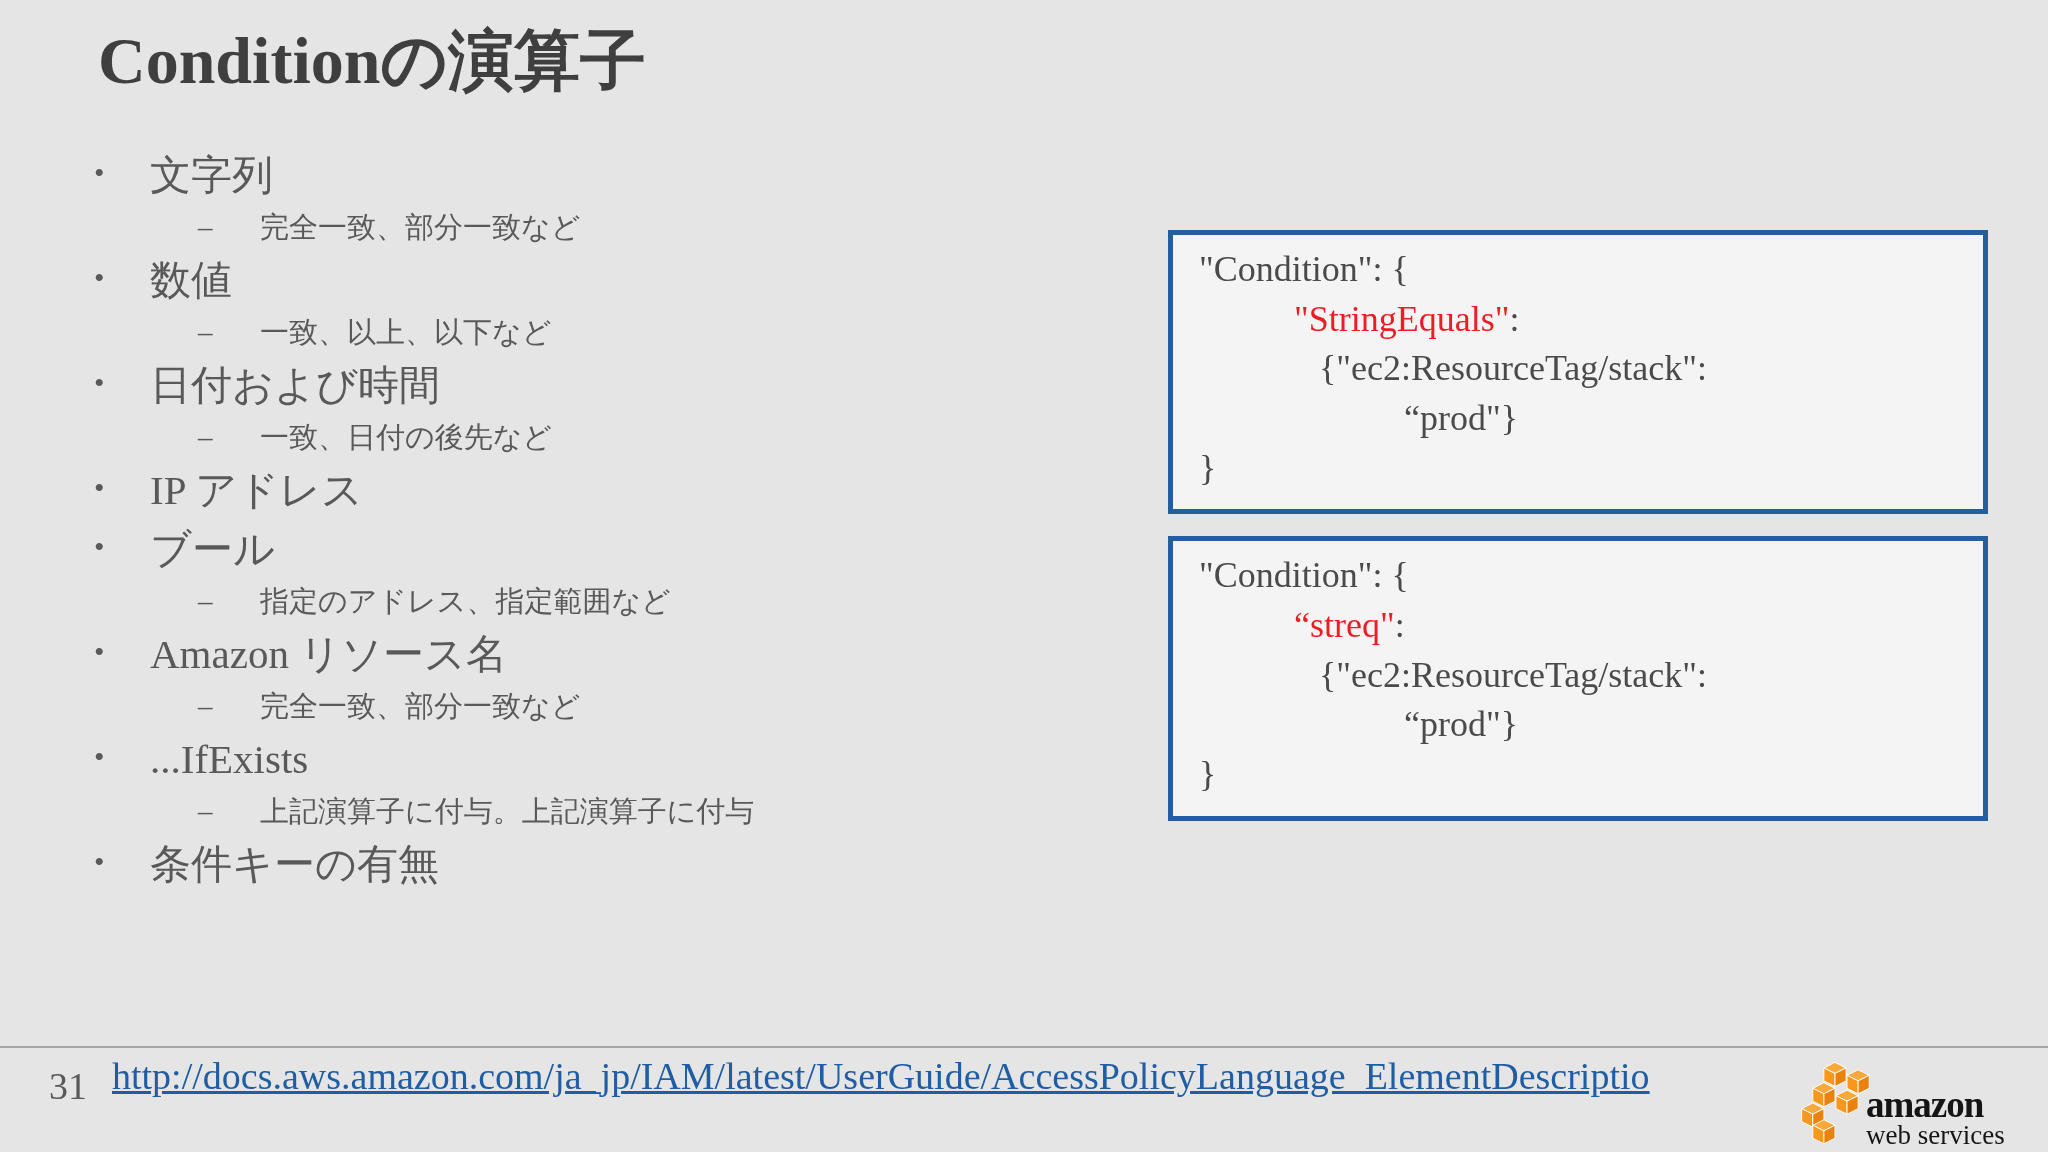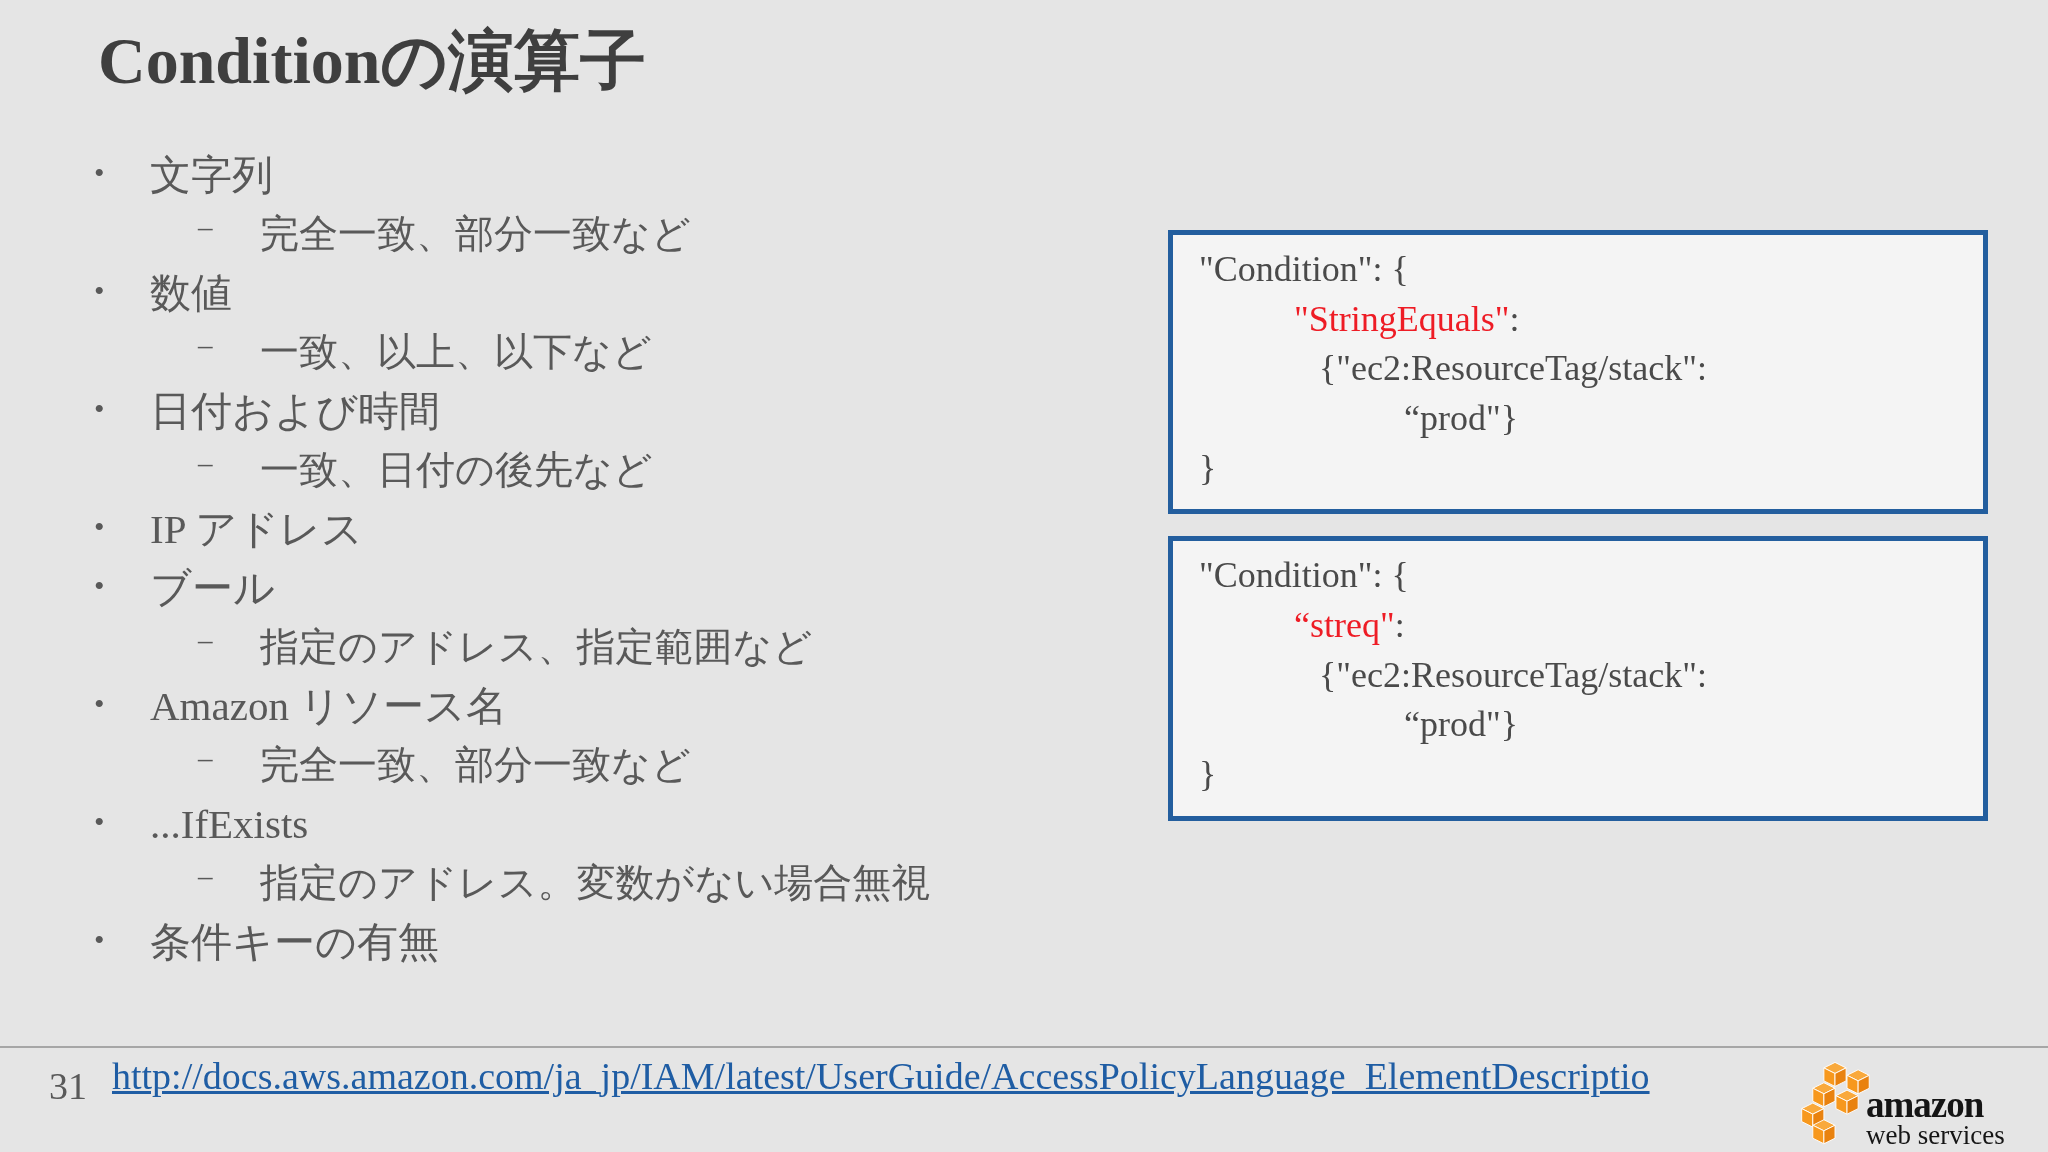--- a/index.html
+++ b/index.html
@@ -20,21 +20,21 @@
     position:relative; padding-left:58px;
     font-size:41px; line-height:1.25; color:#595959;
     margin:8px 0;
   }
   .b1::before {
     content:"•"; position:absolute; left:2px; top:4px;
     font-size:30px; color:#595959;
   }
   .b2 {
     position:relative; padding-left:168px;
-    font-size:39px; line-height:1.3; color:#595959;
+    font-size:29px; line-height:1.3; color:#595959;
     margin:7px 0;
   }
   .b2::before {
     content:"–"; position:absolute; left:106px; top:0;
     font-size:29px; color:#595959;
   }
   
   .code-boxes { position:absolute; left:1168px; top:230px; width:820px; }
   .code-box {
     box-sizing:border-box; width:820px;
@@ -90,21 +90,21 @@
     <div class="b1">数値</div>
     <div class="b2">一致、以上、以下など</div>
     <div class="b1">日付および時間</div>
     <div class="b2">一致、日付の後先など</div>
     <div class="b1">IP アドレス</div>
     <div class="b1">ブール</div>
     <div class="b2">指定のアドレス、指定範囲など</div>
     <div class="b1">Amazon リソース名</div>
     <div class="b2">完全一致、部分一致など</div>
     <div class="b1">...IfExists</div>
-    <div class="b2">指定のアドレス。変数がない場合無視</div>
+    <div class="b2">上記演算子に付与。上記演算子に付与</div>
     <div class="b1">条件キーの有無</div>
   </div>
 
   <div class="code-boxes">
 
     <div class="code-box">
       <div class="cline">"Condition": {</div>
       <div class="cline ind1"><span class="red">"StringEquals"</span><span>:</span></div>
       <div class="cline ind2">{"ec2:ResourceTag/stack":</div>
       <div class="cline ind3">“prod"}</div>

